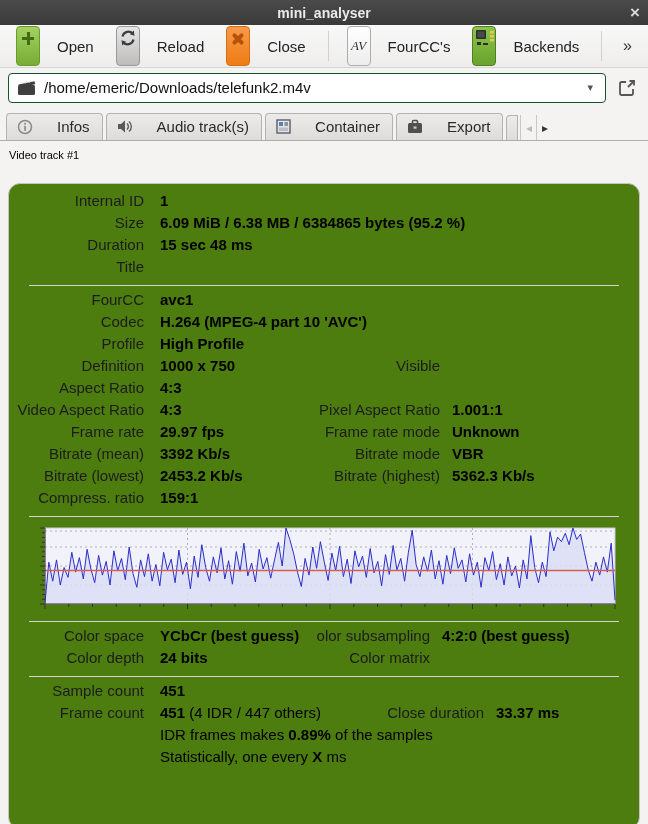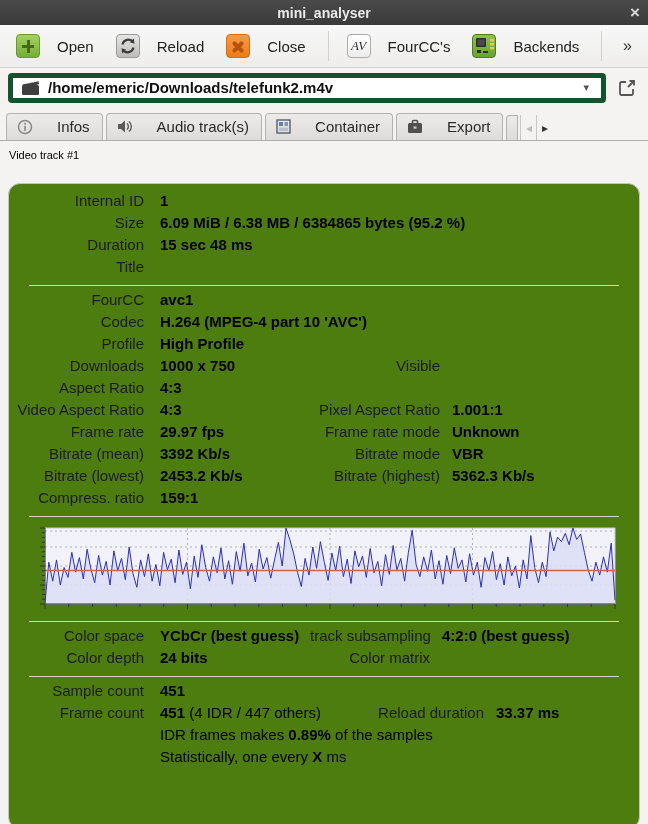--- a/index.html
+++ b/index.html
@@ -20,21 +20,21 @@
     font-size:17px; cursor:pointer; line-height:23px;
   }
   
   .toolbar {
     height:43px; background:linear-gradient(#f8f8f8,#eeedec);
     border-bottom:1px solid #d6d5d3;
     display:flex; align-items:center; padding:0 10px; gap:6px;
   }
   .tbtn { display:flex; align-items:center; gap:17px; padding:4px 10px 4px 6px; border-radius:3px; cursor:pointer; }
   .tbtn .lab { font-size:15px; color:#222; }
-  .ticon { width:24px; height:24px; border-radius:4px; position:relative; flex:none; }
+  .ticon { width:24px; height:40px; border-radius:4px; position:relative; flex:none; }
   .ticon.open { background:linear-gradient(#a5d162,#76ad34); border:1px solid #679b2c; }
   .ticon.open:before, .ticon.open:after{ content:""; position:absolute; background:#446c17; }
   .ticon.open:before{ left:5px; top:10px; width:12px; height:3px; }
   .ticon.open:after{ left:10px; top:5px; width:3px; height:13px; }
   .ticon.reload { background:linear-gradient(#e6e6e6,#bdbcbb); border:1px solid #9a9998; }
   .ticon.close { background:linear-gradient(#f79a4b,#ee7c14); border:1px solid #d66e0e; }
   .ticon.close:before, .ticon.close:after{
     content:""; position:absolute; left:4px; top:10px; width:14px; height:4px;
     background:#b8510a; border-radius:2px;
   }
@@ -43,22 +43,22 @@
   .ticon.av { background:linear-gradient(#ffffff,#ececec); border:1px solid #aeadac;
     display:flex; align-items:center; justify-content:center;
     font-family:"Liberation Serif","DejaVu Serif",serif; font-style:italic;
     font-size:13px; color:#333; }
   .ticon.chip { background:linear-gradient(#8fc248,#69a42e); border:1px solid #507d22; }
   .tsep { width:1px; height:30px; background:#d2d1cf; margin:0 6px; flex:none; }
   .toolbar .overflow { margin-left:auto; margin-right:6px; color:#333; font-size:16px; cursor:pointer; }
   
   .addr-row { height:39px; display:flex; align-items:center; padding:0 8px; gap:8px; }
   .addr {
-    flex:1; height:30px; background:#fff; border:5px solid #14532d; border-radius:4px;
-    display:flex; align-items:center; padding:0 8px; gap:8px;font-weight:bold;
+    flex:1; height:30px; background:#fff; border:1px solid #14532d; border-radius:4px;
+    display:flex; align-items:center; padding:0 8px; gap:8px;
   }
   .addr .path { flex:1; font-size:15px; color:#111; white-space:nowrap; overflow:hidden; }
   .addr .drop { color:#555; font-size:11px; padding:0 4px; cursor:pointer; }
   .extbtn { width:26px; height:26px; display:flex; align-items:center; justify-content:center; cursor:pointer; }
   
   .tabbar { height:34px; display:flex; align-items:flex-end; padding:0 0 0 6px; border-bottom:1px solid #aeadab; position:relative; }
   .tab {
     display:flex; align-items:center; gap:24px; padding:4px 12px 5px 10px;
     background:linear-gradient(#ecebe9,#dddcda); border:1px solid #b3b2b0; border-bottom:none;
     border-radius:4px 4px 0 0; margin-right:3px; height:27px; cursor:pointer;
@@ -237,21 +237,21 @@
           </div>
           <div class="row">
             <span class="lbl">Codec</span>
             <span class="val"><span>H.264 (MPEG-4 part 10 'AVC')</span></span>
           </div>
           <div class="row">
             <span class="lbl">Profile</span>
             <span class="val"><span>High Profile</span></span>
           </div>
           <div class="row two">
-            <span class="lbl">Downloads</span>
+            <span class="lbl">Definition</span>
             <span class="val"><span>1000 x 750</span></span>
             <span class="lbl2">Visible</span>
             <span class="val2"></span>
           </div>
           <div class="row">
             <span class="lbl">Aspect Ratio</span>
             <span class="val"><span>4:3</span></span>
           </div>
           <div class="row two">
             <span class="lbl">Video Aspect Ratio</span>
@@ -340,40 +340,40 @@
             <line x1="538.5" y1="82" x2="538.5" y2="85" stroke="#333" stroke-width="1"></line>
             <line x1="562.25" y1="82" x2="562.25" y2="85" stroke="#333" stroke-width="1"></line>
             <line x1="586" y1="82" x2="586" y2="87" stroke="#333" stroke-width="1"></line>
           </svg>
         </div>
         <hr class="sep">
         <div class="sec-color">
           <div class="row two">
             <span class="lbl">Color space</span>
             <span class="val"><span>YCbCr (best guess)</span></span>
-            <span class="lbl2">track subsampling</span>
+            <span class="lbl2">olor subsampling</span>
             <span class="val2"><span>4:2:0 (best guess)</span></span>
           </div>
           <div class="row two">
             <span class="lbl">Color depth</span>
             <span class="val"><span>24 bits</span></span>
             <span class="lbl2">Color matrix</span>
             <span class="val2"></span>
           </div>
         </div>
         <hr class="sep">
         <div class="sec-samples">
           <div class="row">
             <span class="lbl">Sample count</span>
             <span class="val"><span>451</span></span>
           </div>
           <div class="row two">
             <span class="lbl">Frame count</span>
             <span class="val"><span>451</span><span class="plain"> (4 IDR / 447 others)</span></span>
-            <span class="lbl2">Reload duration</span>
+            <span class="lbl2">Close duration</span>
             <span class="val2"><span>33.37 ms</span></span>
           </div>
           <div class="row">
             <span class="lbl"></span>
             <span class="val"><span class="plain">IDR frames makes </span><span>0.89%</span><span class="plain"> of the samples</span></span>
           </div>
           <div class="row">
             <span class="lbl"></span>
             <span class="val"><span class="plain">Statistically, one every </span><span>X</span><span class="plain"> ms</span></span>
           </div>

